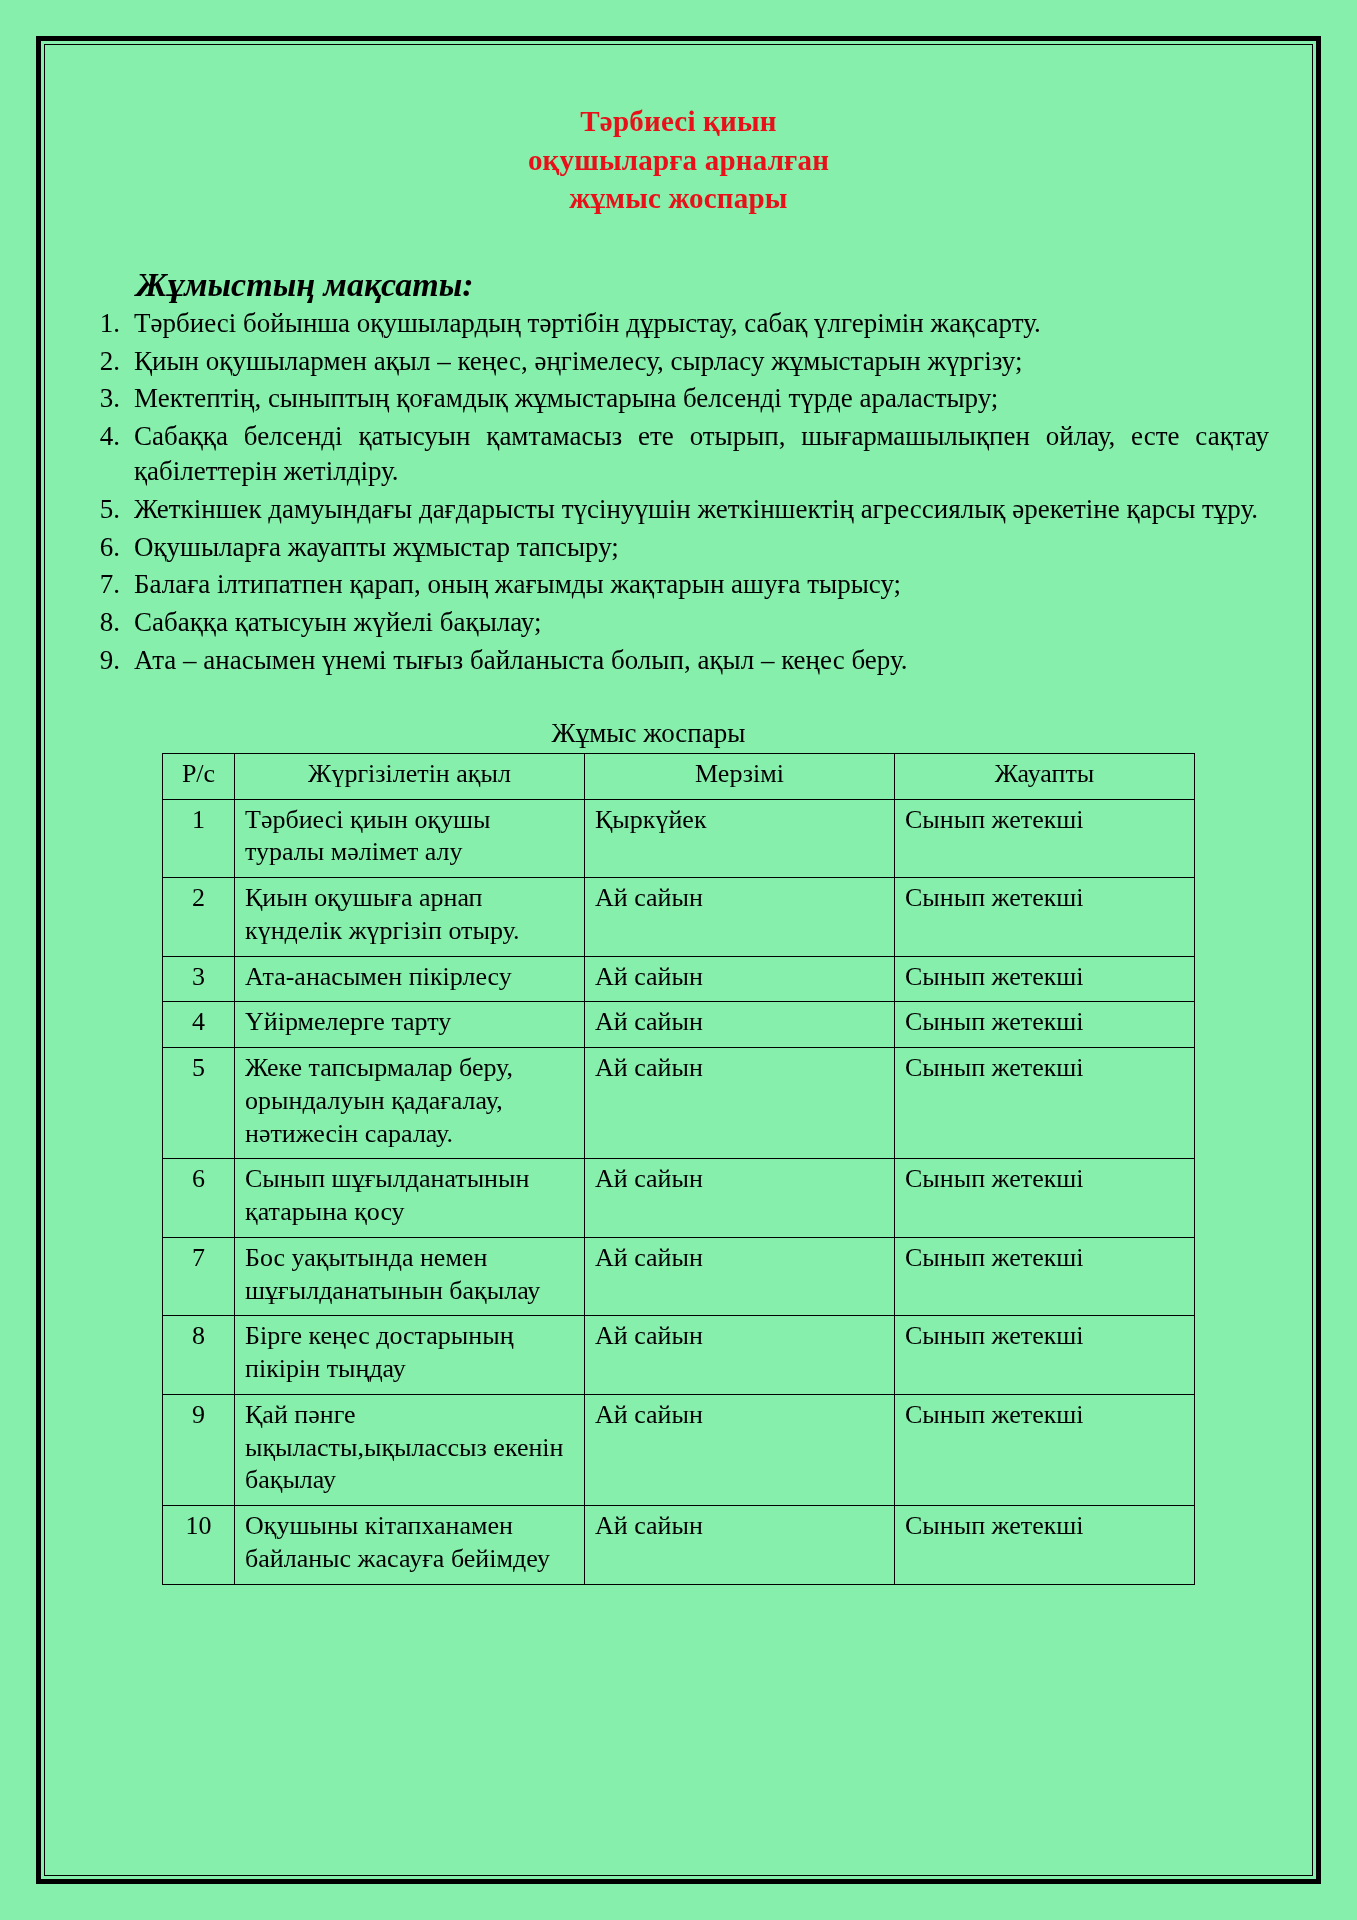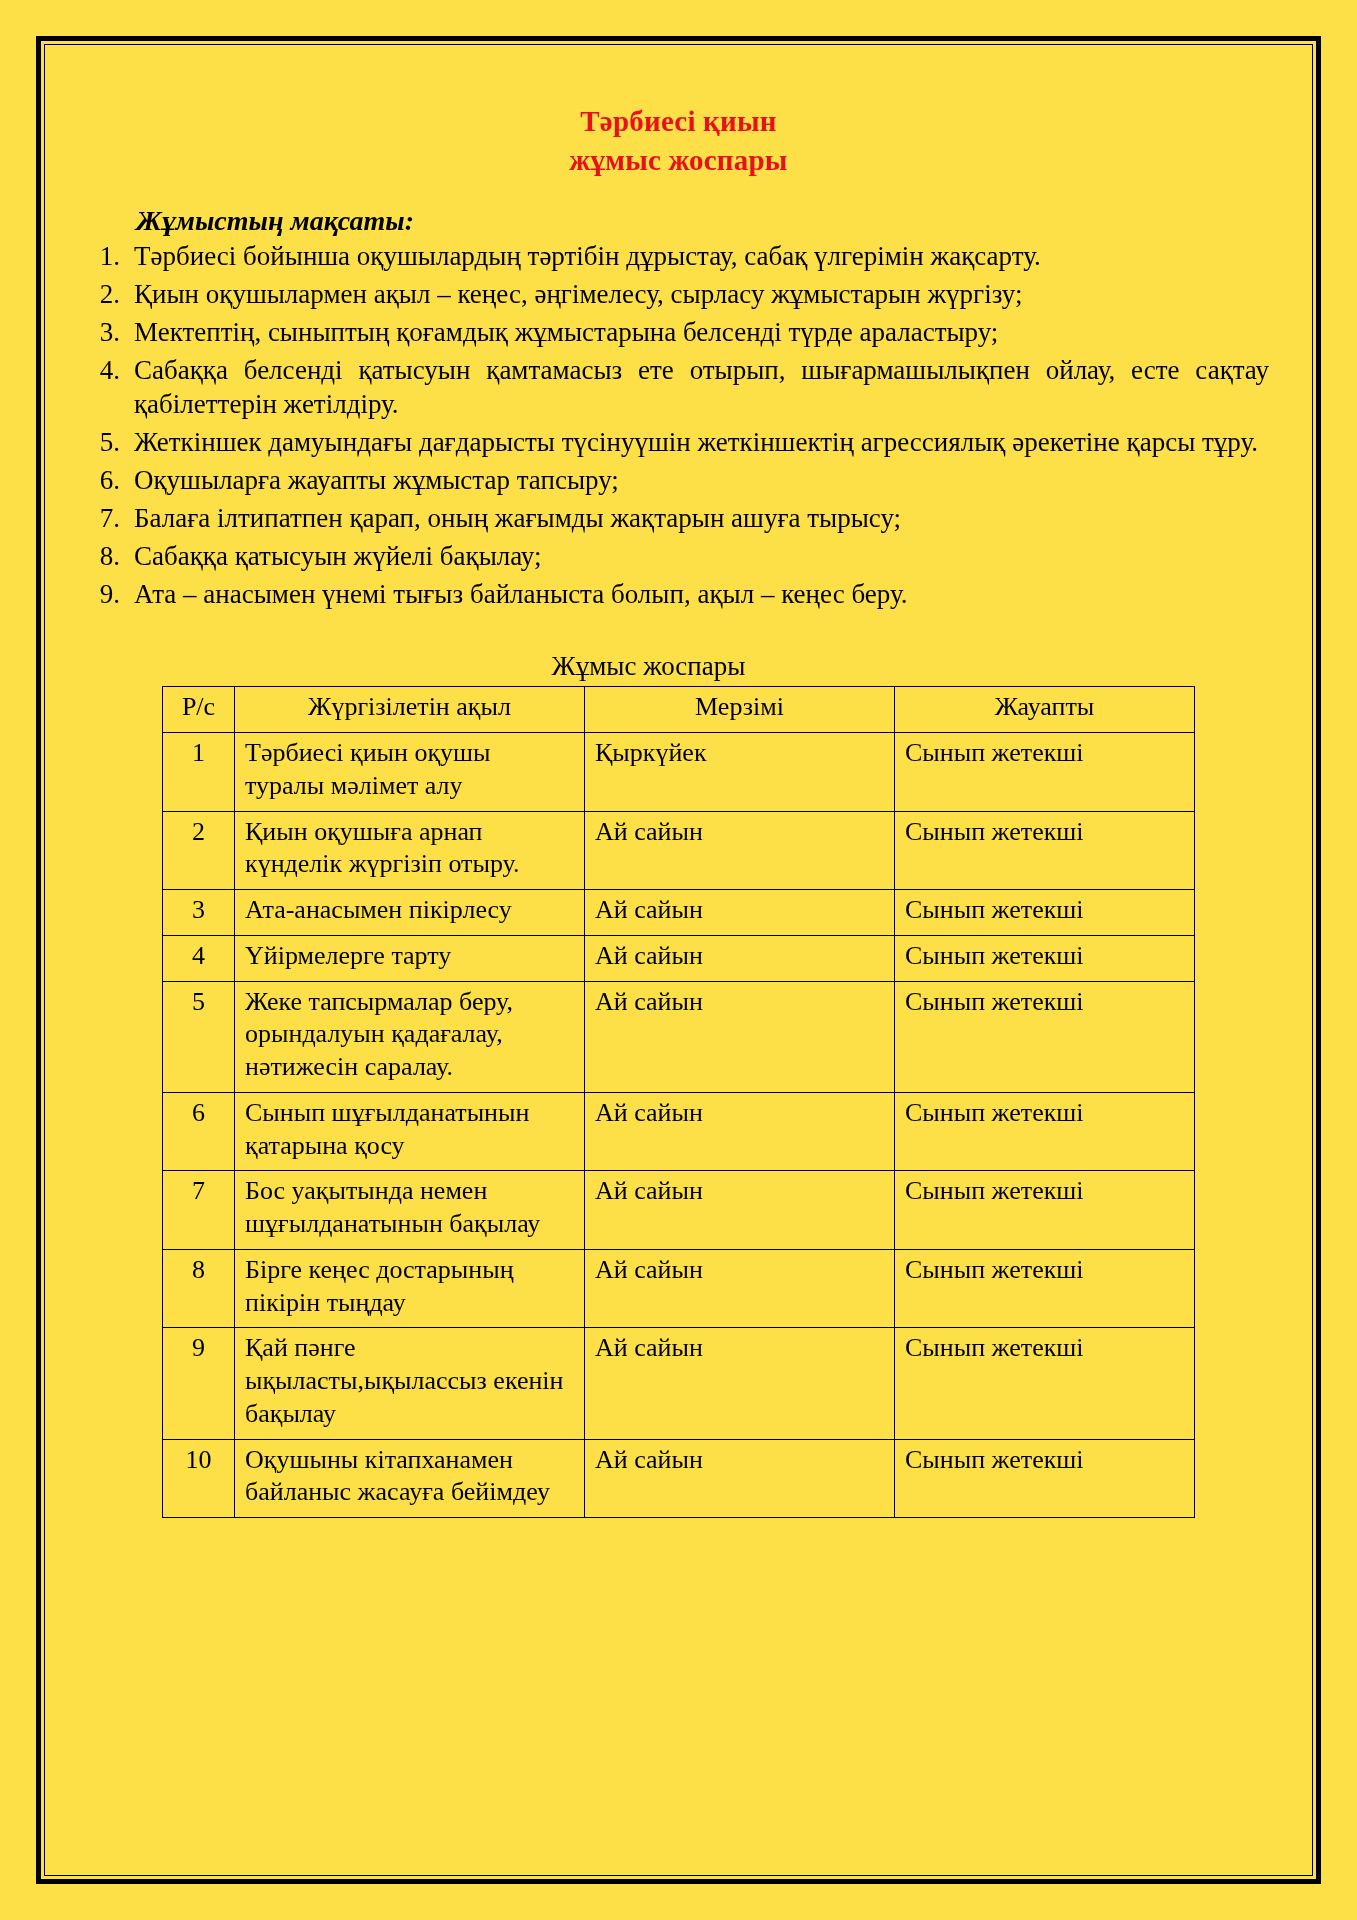--- a/index.html
+++ b/index.html
@@ -10,21 +10,21 @@
   }
   body {
     font-family: "Liberation Serif", "DejaVu Serif", serif;
     color: #000000;
   }
   .page {
     position: relative;
     width: 1357px;
     height: 1920px;
     box-sizing: border-box;
-    background: #fde047;
+    background: #86efac;
     overflow: hidden;
   }
   
   .frame-outer {
     position: absolute;
     left: 36px;
     top: 36px;
     right: 36px;
     bottom: 36px;
     border: 5px solid #000000;
@@ -56,22 +56,22 @@
     line-height: 1.33;
     letter-spacing: 0.2px;
     margin: 22px 0 0 0;
   }
   .doc-title .tline { display: block; }
 
   
   .aim-heading {
     font-weight: bold;
     font-style: italic;
-    font-size: 28px;
-    margin: 26px 0 2px 48px;
+    font-size: 34px;
+    margin: 48px 0 2px 48px;
   }
 
   
   ol.aims {
     list-style: none;
     margin: 0;
     padding: 0;
     font-size: 27px;
     line-height: 1.29;
   }
@@ -134,20 +134,21 @@
 
 <div class="page">
 
   <div class="frame-outer"></div>
   <div class="frame-inner"></div>
 
   <div class="content">
 
     <h1 class="doc-title" id="doc-title" style="color: rgb(232, 17, 26);">
         <span class="tline">Тәрбиесі қиын</span>
+        <span class="tline">оқушыларға арналған</span>
         <span class="tline">жұмыс жоспары</span>
       </h1>
 
     <div class="aim-heading">Жұмыстың мақсаты:</div>
 
     <ol class="aims" id="aims-list">
         <li>
           <span class="num">1.</span>
           <span class="txt">Тәрбиесі бойынша оқушылардың тәртібін дұрыстау, сабақ үлгерімін жақсарту.</span>
         </li>

